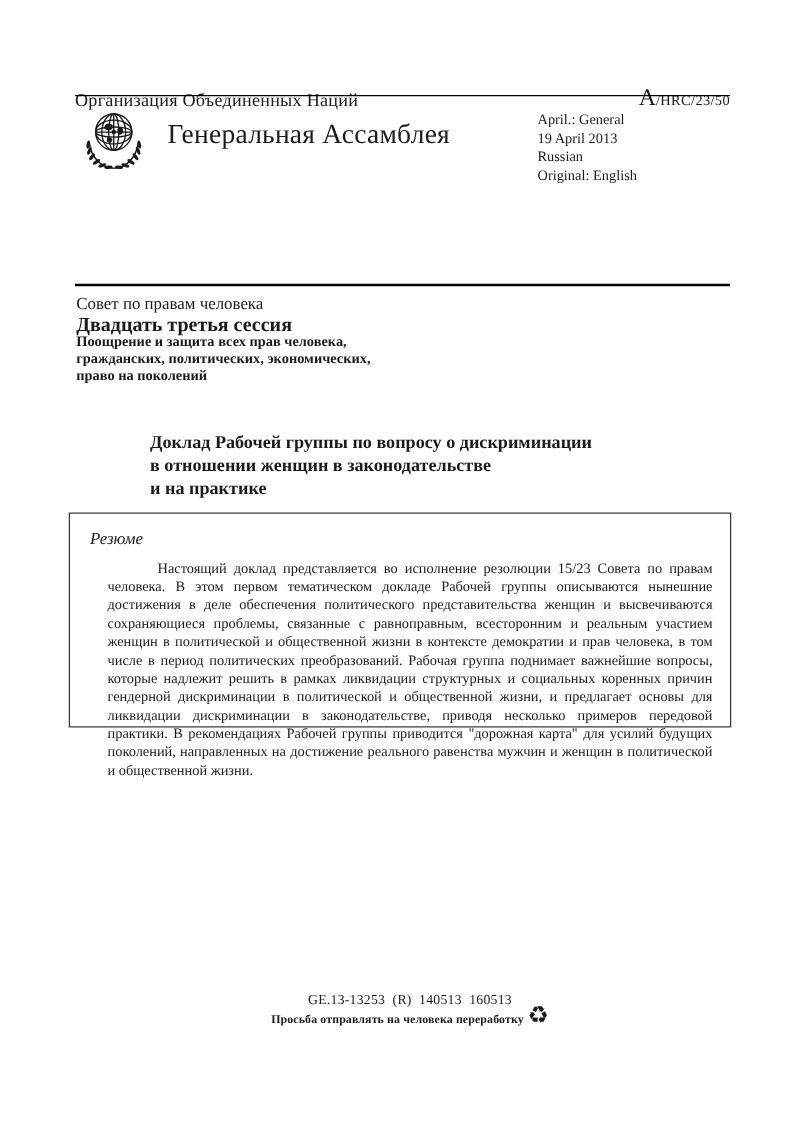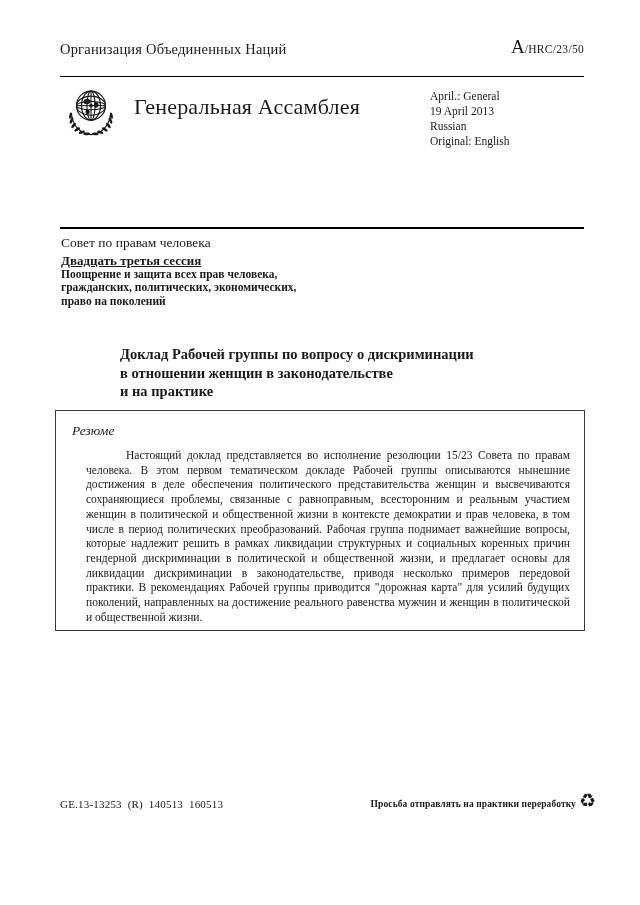--- a/index.html
+++ b/index.html
@@ -8,21 +8,21 @@
     width: 640px; height: 905px;
     font-family: "Liberation Serif", "DejaVu Serif", serif;
     color: #1a1a1a;
     position: relative;
     overflow: hidden;
   }
   .page { position: absolute; inset: 0; background: #fff; }
 
   
   .header-line1 {
-    position: absolute; left: 60px; right: 56px; top: 36px;
+    position: absolute; left: 60px; right: 56px; top: 68px;
     display: flex; justify-content: space-between; align-items: flex-end; font-family: Liberation Serif, serif;
   }
   .org-name { font-size: 14.5px; letter-spacing: 0.2px; }
   .doc-symbol { white-space: nowrap; }
   .doc-symbol .big-a { font-size: 19px; }
   .doc-symbol .rest { font-size: 11.5px; letter-spacing: 0.3px; }
   .header-rule {
     position: absolute; left: 60px; right: 56px; top: 76px;
     border-top: 1.5px solid #000;
   }
@@ -37,47 +37,47 @@
     font-size: 11.5px; line-height: 15px;
   }
 
   
   .session-rule {
     position: absolute; left: 60px; right: 56px; top: 227px;
     border-top: 2px solid #000;
   }
   .session-block { position: absolute; left: 61px; top: 235px; width: 300px; }
   .session-org { font-size: 13.5px; font-weight: normal; margin-bottom: 3px; }
-  .session-num { font-size: 13px; font-weight: bold; line-height: 13.5px; text-decoration: underline; }
+  .session-num { font-size: 16px; font-weight: bold; line-height: 13.5px; }
   .agenda-item { font-size: 11.5px; line-height: 13.5px; }
   .agenda-title { font-size: 11.5px; font-weight: bold; line-height: 13.5px; }
 
   
   .report-title {
     position: absolute; left: 120px; top: 345px; width: 460px;
     font-size: 14.5px; font-weight: bold; line-height: 18.5px;
   }
 
   
   .summary-box {
-    position: absolute; left: 55px; top: 410px; width: 530px; height: 221px;
+    position: absolute; left: 55px; top: 410px; width: 530px; height: 172px;
     border: 1px solid #3a3a3a;
     padding: 12px 14px 0 16px;
   }
   .summary-heading { font-style: italic; font-size: 13.5px; }
   .summary-body {
     margin: 9px 0 0 14px;
     font-size: 11.5px; line-height: 14.7px;
     text-align: justify; text-indent: 40px;
   }
 
   
   .footer {
     position: absolute; left: 60px; right: 44px; top: 794px;
-    display: flex; justify-content: space-between; align-items: center;
+    display: flex; justify-content: space-between; align-items: center; flex-direction: column;
   }
   .footer-ref { font-size: 11px; white-space: pre; letter-spacing: 0.2px; }
   .footer-recycle { display: flex; align-items: center; gap: 3px; }
   .recycle-note { font-size: 9.5px; font-weight: bold; letter-spacing: 0.1px; }
   .recycle-glyph {
     font-family: "DejaVu Sans", sans-serif;
     font-size: 19px; line-height: 1; transform: translateY(-3px);
   }
 </style>
 </head>
@@ -156,18 +156,18 @@
   </div>
 
   <div class="summary-box">
     <div class="summary-heading">Резюме</div>
     <p class="summary-body">Настоящий доклад представляется во исполнение резолюции 15/23 Совета по правам человека. В этом первом тематическом докладе Рабочей группы описываются нынешние достижения в деле обеспечения политического представительства женщин и высвечиваются сохраняющиеся проблемы, связанные с равноправным, всесторонним и реальным участием женщин в политической и общественной жизни в контексте демократии и прав человека, в том числе в период политических преобразований. Рабочая группа поднимает важнейшие вопросы, которые надлежит решить в рамках ликвидации структурных и социальных коренных причин гендерной дискриминации в политической и общественной жизни, и предлагает основы для ликвидации дискриминации в законодательстве, приводя несколько примеров передовой практики. В рекомендациях Рабочей группы приводится "дорожная карта" для усилий будущих поколений, направленных на достижение реального равенства мужчин и женщин в политической и общественной жизни.</p>
   </div>
 
   <div class="footer">
     <span class="footer-ref">GE.13-13253  (R)  140513  160513</span>
     <span class="footer-recycle">
-      <span class="recycle-note">Просьба отправлять на практики переработку</span>
+      <span class="recycle-note">Просьба отправлять на человека переработку</span>
       <span class="recycle-glyph">♻</span>
     </span>
   </div>
 
 </div>
 
 </body></html>

